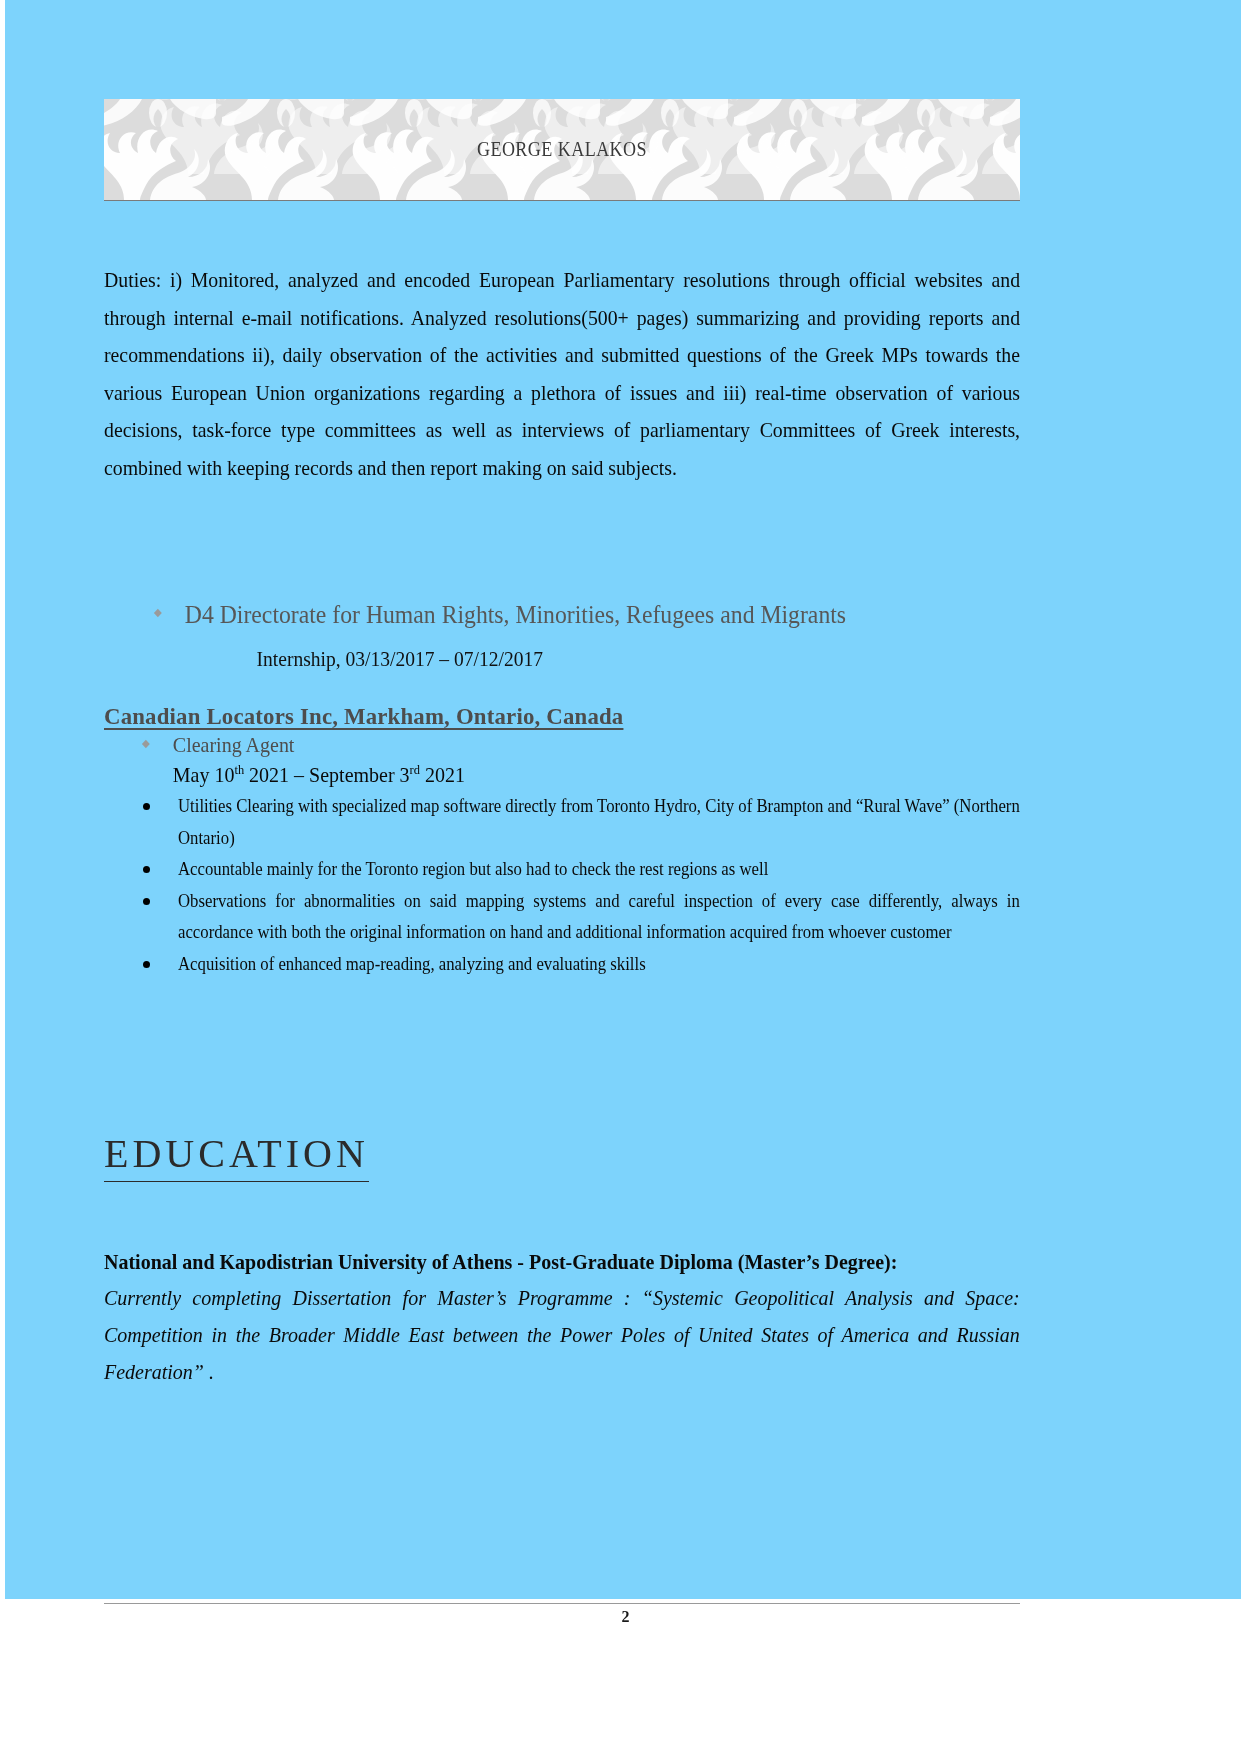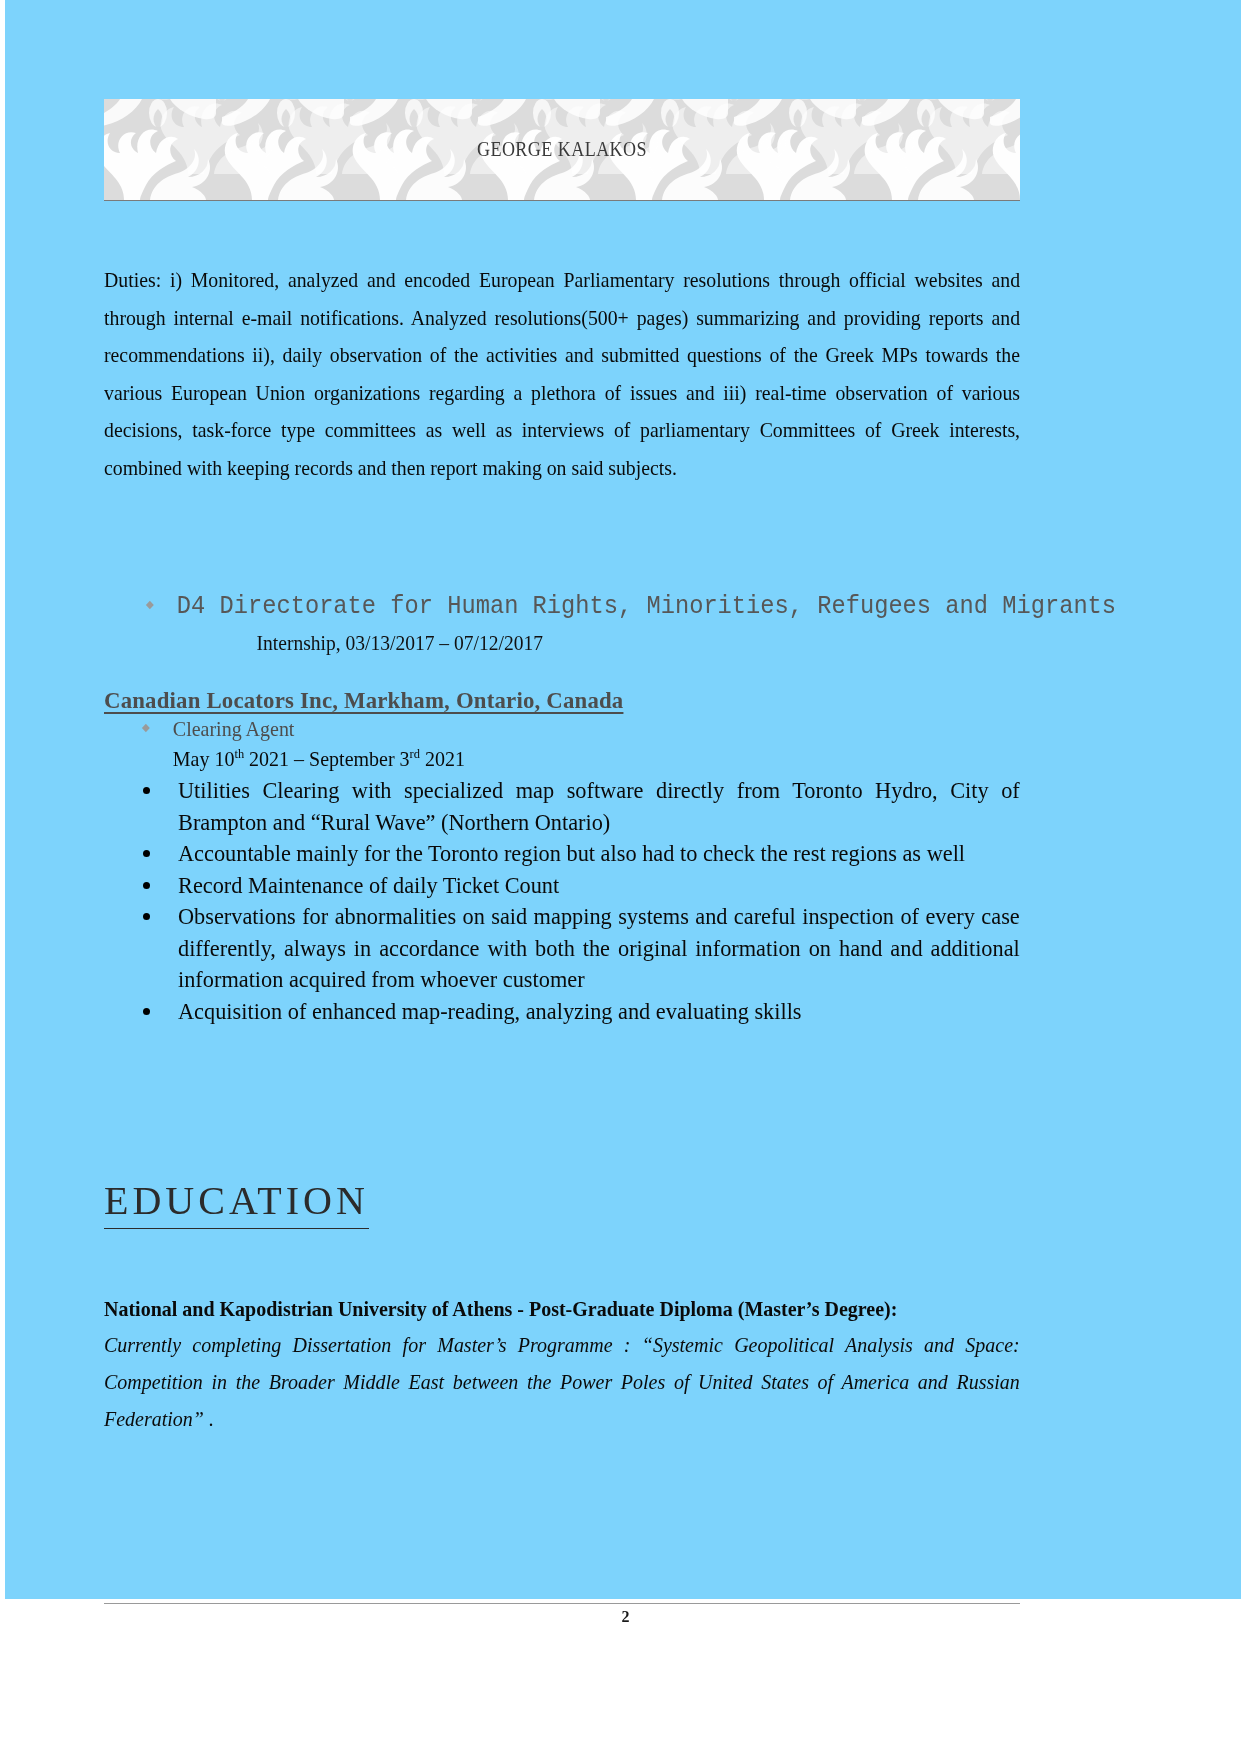--- a/index.html
+++ b/index.html
@@ -96,23 +96,22 @@
   }
 
   .gap-a { height: 100px; }
   .gap-c { height: 28px; }
   .gap-d { height: 150px; }
   .gap-e { height: 62px; }
 
   
   .d4-list {
     list-style: none;
-    margin: 4px;
+    margin: 12px;
     padding: 0;
-    font-family: Liberation Mono, monospace;
   }
   .d4-item {
     position: relative;
     padding-left: 74px;
     font-size: 25.5px;
     line-height: 32px;
     color: #575757;
     transform: scaleX(0.93);
     transform-origin: left top;
     white-space: nowrap;
@@ -192,21 +191,21 @@
 
   
   .duty-list {
     list-style: none;
     margin: 0;
     padding: 0;
   }
   .duty-item {
     position: relative;
     padding-left: 74px;
-    font-size: 24px;
+    font-size: 18px;
     line-height: 31.5px;
     color: #0a0a0a;
     text-align: justify;
     text-justify: inter-word;
     margin: 0 0 0 0;
   }
   .duty-item .dot {
     position: absolute;
     left: 39px;
     top: 12px;
@@ -356,24 +355,20 @@
       <li class="duty-item">
         <span class="dot"></span>
         <span class="txt">Utilities Clearing with specialized map software directly from Toronto Hydro, City of Brampton and “Rural Wave” (Northern Ontario)</span>
       </li>
       <li class="duty-item">
         <span class="dot"></span>
         <span class="txt">Accountable mainly for the Toronto region but also had to check  the rest regions as well</span>
       </li>
       <li class="duty-item">
         <span class="dot"></span>
-        <span class="txt">Record Maintenance  of daily Ticket Count</span>
-      </li>
-      <li class="duty-item">
-        <span class="dot"></span>
         <span class="txt">Observations for abnormalities on said mapping systems and careful inspection of every case differently, always in accordance with both the original information on hand and additional information acquired from whoever customer</span>
       </li>
       <li class="duty-item">
         <span class="dot"></span>
         <span class="txt">Acquisition of enhanced map-reading,  analyzing and evaluating skills</span>
       </li>
     </ul>
 
     <div class="gap-d"></div>
 

